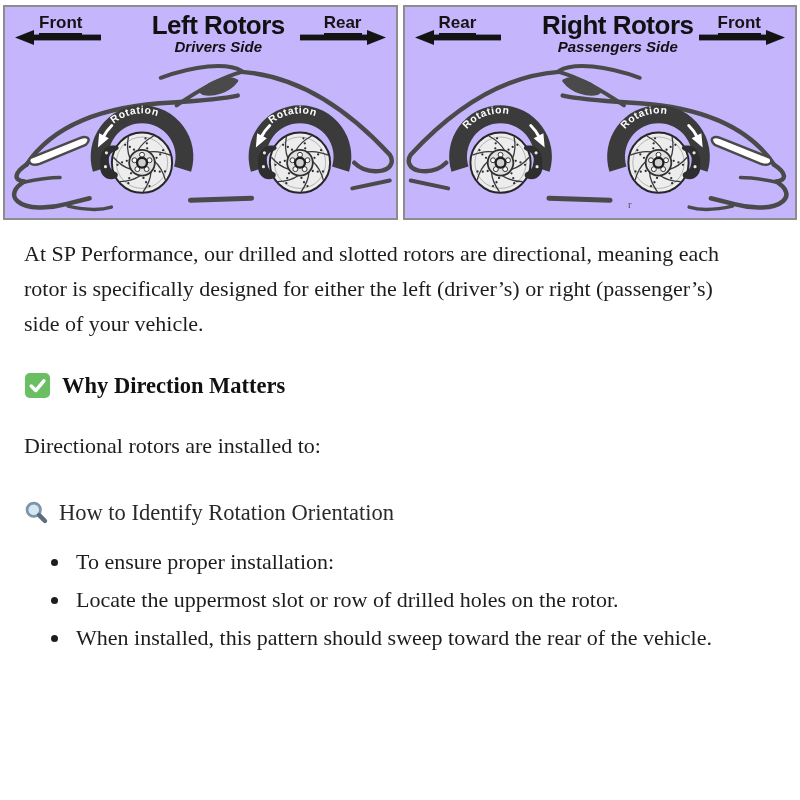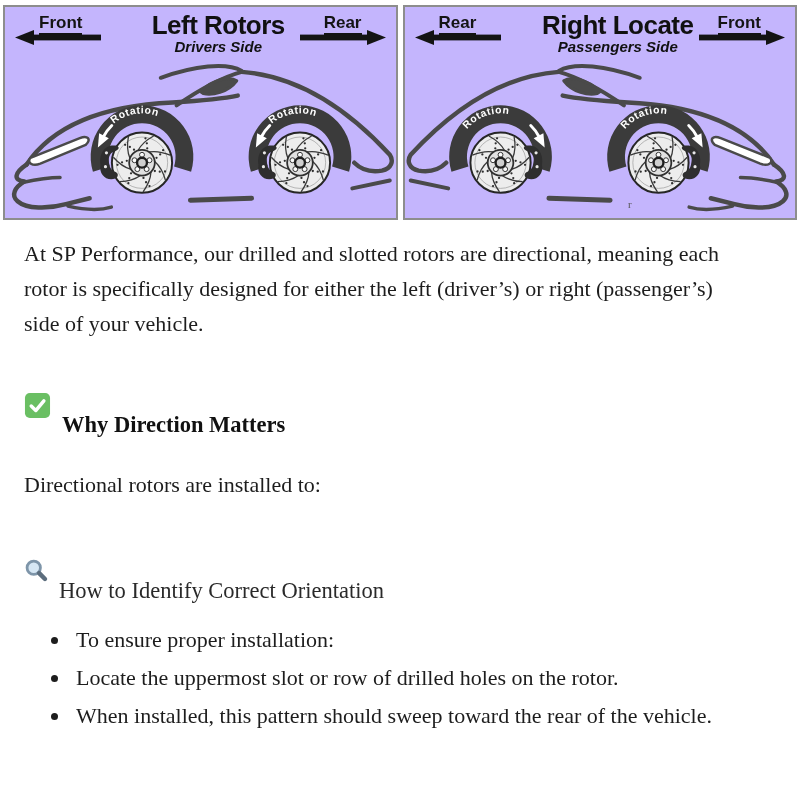--- a/index.html
+++ b/index.html
@@ -22,21 +22,21 @@
   .corner.right .corner-text{margin-right:24px;}
   .corner svg{display:block;margin-top:-5px;width:88px;height:15px;}
   .ptitle{text-align:center;font-family:"Liberation Sans",sans-serif;color:#111;margin-left:36px;}
   .ptitle .title{font-weight:bold;font-size:26px;line-height:1.05;letter-spacing:-0.5px;}
   .ptitle .subtitle{font-weight:bold;font-style:italic;font-size:15px;line-height:1.1;}
   .car-svg{display:block;width:100%;height:156px;}
   
   .content{padding:0 24px;font-size:22px;line-height:1.6;}
   .intro{margin:16px 0 0 0;max-width:706px;}
   .sec-heading{display:flex;align-items:center;gap:11px;margin:26px 0 0 0;}
-  .sec-heading .htext{font-weight:bold;font-size:22.5px;color:#111;margin-top:39px;}
+  .sec-heading .htext{font-weight:bold;font-size:22.5px;color:#111;}
   .sec-heading.plain{gap:9px;margin-top:32px;}
   .sec-heading.plain .htext{font-weight:normal;color:#2a2a2a;font-size:22.5px;}
   .lead{margin:24px 0 0 0;}
   ul{margin:13px 0 0 0;padding-left:47px;}
   li{padding-left:5px;max-width:642px;margin-bottom:3px;}
   ul.second li{max-width:662px;}
   .icon-badge{flex:0 0 auto;display:block;}
 </style>
 </head>
 <body>
@@ -178,21 +178,21 @@
   <div class="panel" style="border-color: rgb(141, 141, 141);">
     <div class="panel-header">
       <div class="corner left">
         <span class="corner-text">Rear</span>
         <svg viewBox="0 0 88 15">
           <polygon points="0,7.5 19,0 19,15" fill="#141414"></polygon>
           <rect x="17" y="4.6" width="69" height="5.8" fill="#141414"></rect>
         </svg>
       </div>
       <div class="ptitle">
-        <div class="title">Right Locate</div>
+        <div class="title">Right Rotors</div>
         <div class="subtitle">Passengers Side</div>
       </div>
       <div class="corner right">
         <span class="corner-text">Front</span>
         <svg viewBox="0 0 88 15">
           <polygon points="88,7.5 69,0 69,15" fill="#141414"></polygon>
           <rect x="2" y="4.6" width="69" height="5.8" fill="#141414"></rect>
         </svg>
       </div>
     </div>
@@ -322,21 +322,21 @@
   </div>
 
   <p class="lead">Directional rotors are installed to:</p>
 
 
   <div class="sec-heading plain">
     <svg class="icon-badge" width="26" height="26" viewBox="0 0 28 28">
       <circle cx="10.5" cy="10.5" r="7.2" fill="#d6e7f4" stroke="#7e95a9" stroke-width="3"></circle>
       <line x1="16.3" y1="16.3" x2="22.6" y2="22.6" stroke="#5c6d7d" stroke-width="4.8" stroke-linecap="round"></line>
     </svg>
-    <span class="htext">How to Identify Correct Orientation</span>
+    <span class="htext">How to Identify Rotation Orientation</span>
   </div>
 
   <ul class="second">
     <li>To ensure proper installation:</li>
     <li>Locate the uppermost slot or row of drilled holes on the rotor.</li>
     <li>When installed, this pattern should sweep toward the rear of the vehicle.</li>
   </ul>
 
 </div>
 

